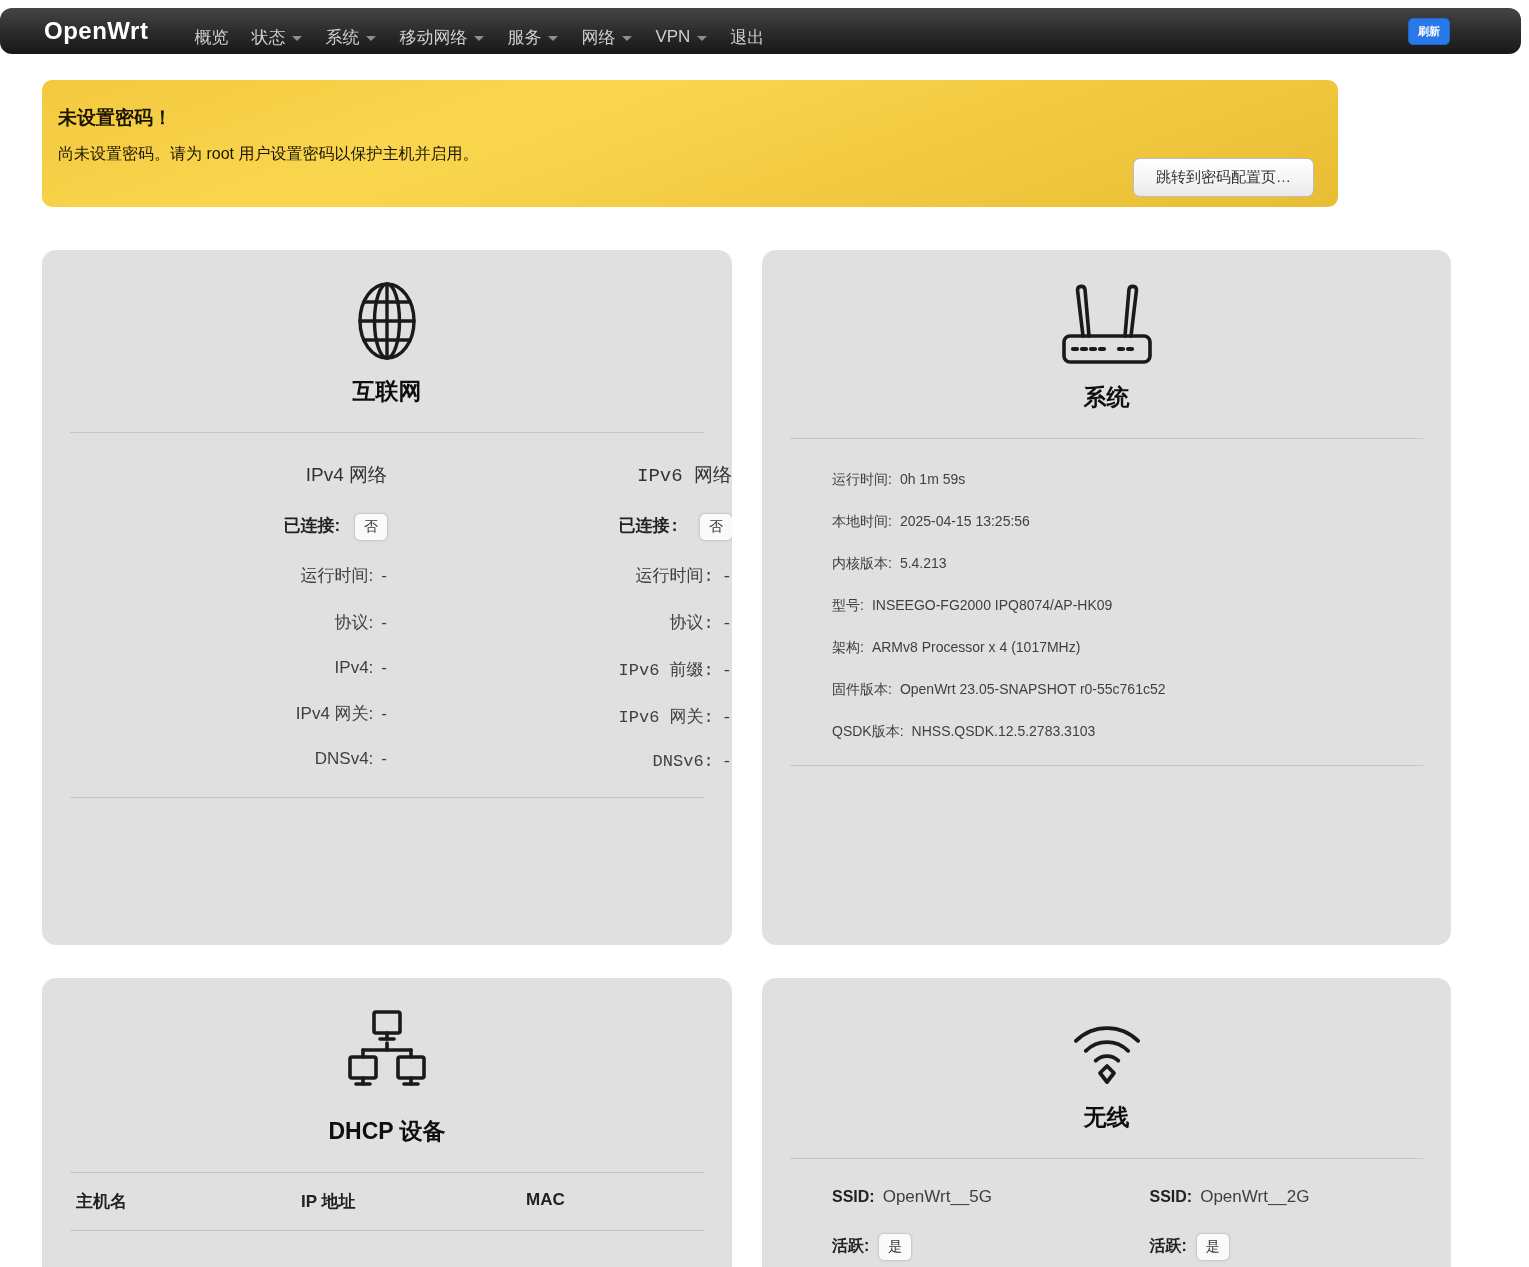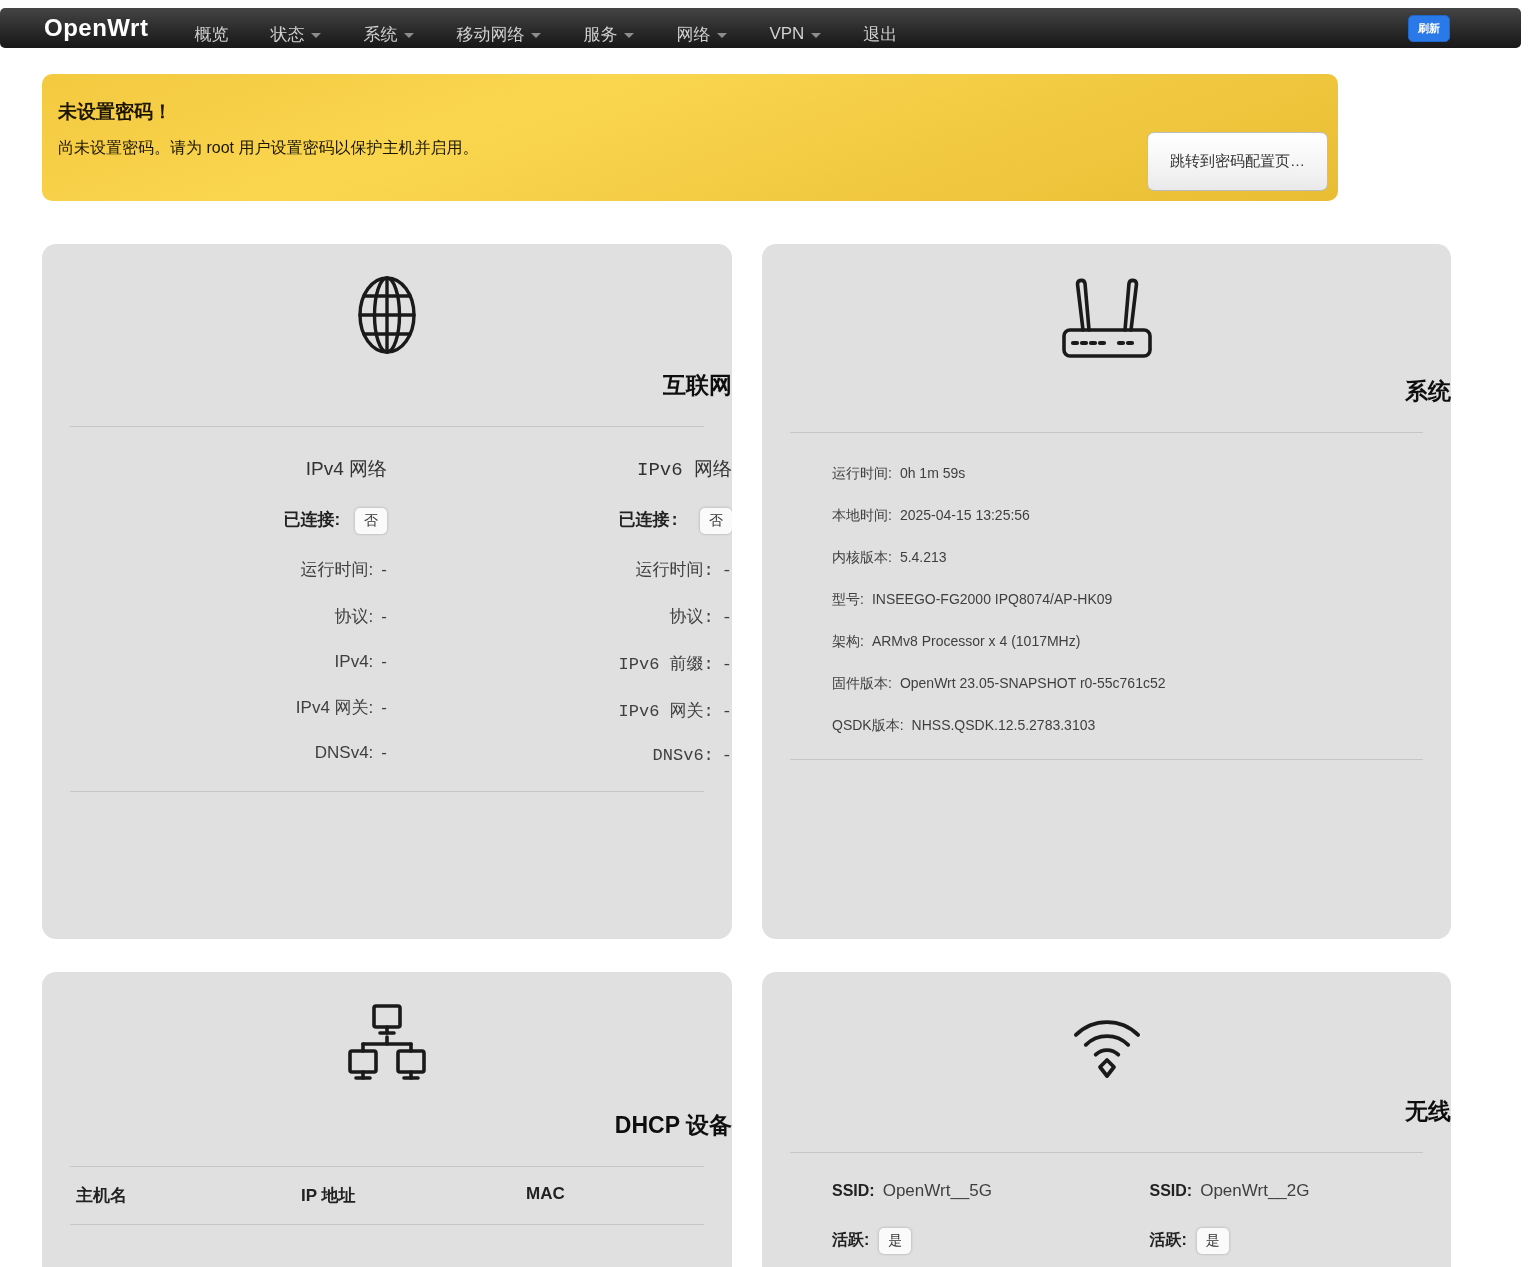--- a/index.html
+++ b/index.html
@@ -6,30 +6,30 @@
   html, body { margin:0; padding:0; }
   body {
     width:1529px; height:1267px; overflow:hidden;
     background:#ffffff;
     font-family:"Liberation Sans", sans-serif;
     color:#3d3d3d;
   }
   
   .navbar {
     margin:8px 8px 0 0;
-    height:40px;
+    height:46px;
     background:linear-gradient(180deg,#454545 0%,#2a2a2a 55%,#181818 100%);
-    border-radius:5px;
+    border-radius:12px;
     display:flex; align-items:center;text-align:center;
   }
   .brand {
     color:#ffffff; font-size:24px; font-weight:bold;
     margin-left:44px; letter-spacing:.5px; cursor:pointer;
   }
-  .nav-items { display:flex; margin-left:46px; gap:42px; align-items:center;margin-top:12px; }
+  .nav-items { display:flex; margin-left:46px; gap:23px; align-items:center;margin-top:12px; }
   .nav-item {
     color:#cfcfcf; font-size:17px; display:flex; align-items:center;
     gap:7px; cursor:pointer; white-space:nowrap;
   }
   .caret {
     width:0; height:0; display:inline-block;
     border-left:5px solid transparent; border-right:5px solid transparent;
     border-top:5px solid #8d8d8d; margin-top:3px;
   }
   .refresh-btn {
@@ -44,39 +44,39 @@
     position:relative;
     margin:26px 0 0 42px; width:1296px; height:127px;
     background:linear-gradient(160deg,#f3c93f 0%,#fad64f 35%,#e9bd33 100%);
     border-radius:10px;
     padding:25px 16px 0 16px;
     color:#1c1600;
   }
   .banner-title { font-size:19px; font-weight:bold; }
   .banner-msg { font-size:16px; margin-top:13px; }
   .banner-btn {
-    position:absolute; right:10px; bottom:10px;
+    position:absolute; right:24px; bottom:10px;
     background:linear-gradient(180deg,#ffffff 0%,#f2f2f2 70%,#e9e9e9 100%);
     border:1px solid #bdbdbd; border-radius:7px;
     font-size:15px; color:#333333;
-    padding:19px 22px; cursor:pointer;
+    padding:9px 22px; cursor:pointer;
     font-family:"Liberation Sans", sans-serif;
   }
   
   .cards {
     margin:43px 0 0 42px; width:1409px;
     display:grid; grid-template-columns:690px 689px; gap:33px 30px;
   }
   .card {
     background:#e0e0e0; border-radius:14px; height:695px; overflow:hidden;
   }
   .card-head { padding-top:30px; text-align:center; }
   .card-icon { display:inline-block; }
   .card-icon svg { display:block; margin:0 auto; }
-  .card-title { font-size:23px; font-weight:bold; color:#0e0e0e; margin-top:10px;text-align:right; }
+  .card-title { font-size:23px; font-weight:bold; color:#0e0e0e; margin-top:10px; }
   .card-divider { border:none; border-top:1px solid #c6c6c6; margin:25px 28px 0 28px; }
   
   .net-cols { display:flex; margin-top:29px;text-align:right; }
   .net-col { width:50%; }
   .net-col.v4 { padding-left:133px; }
   .net-col.v6 { padding-left:106px;font-family:Liberation Mono, monospace; }
   .net-col-header { font-size:19px; color:#333333; margin-bottom:26px; }
   .net-row { font-size:17px; color:#3f3f3f; margin-bottom:24px; min-height:18px; }
   .net-row .b { font-weight:bold; color:#222222; }
   .val { margin-left:8px; }

